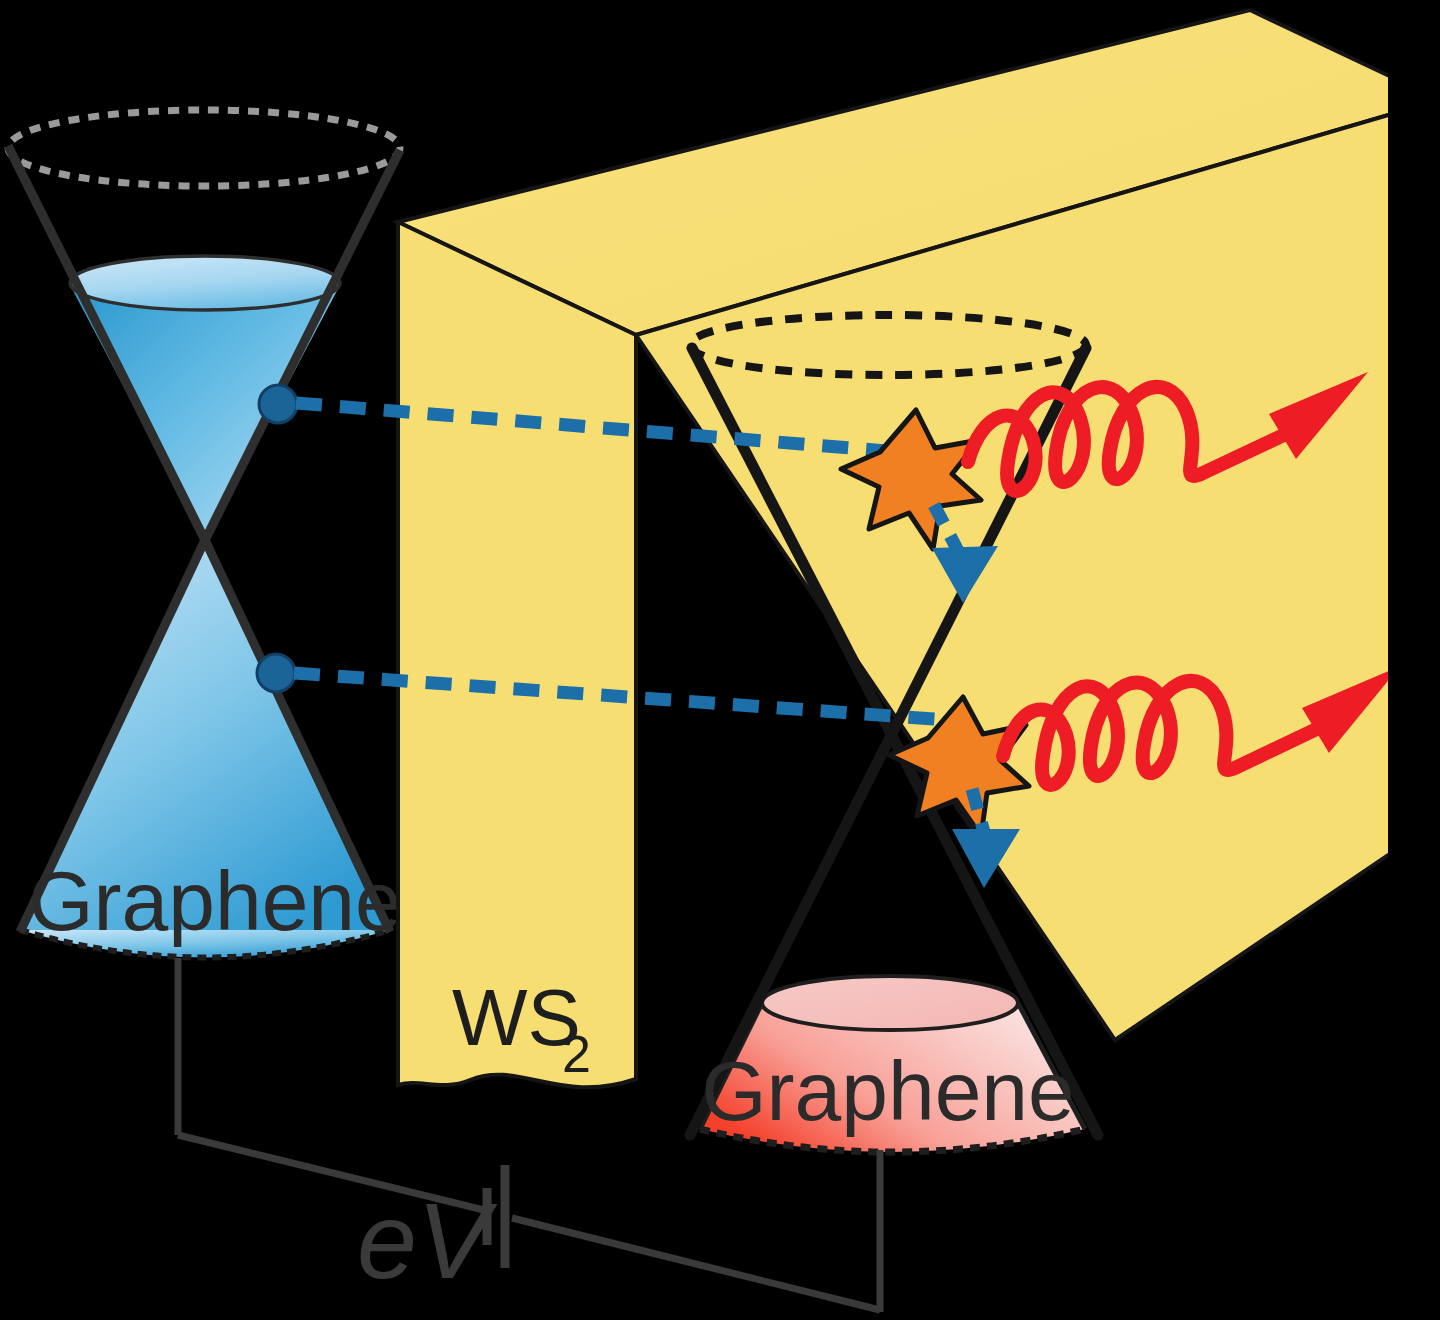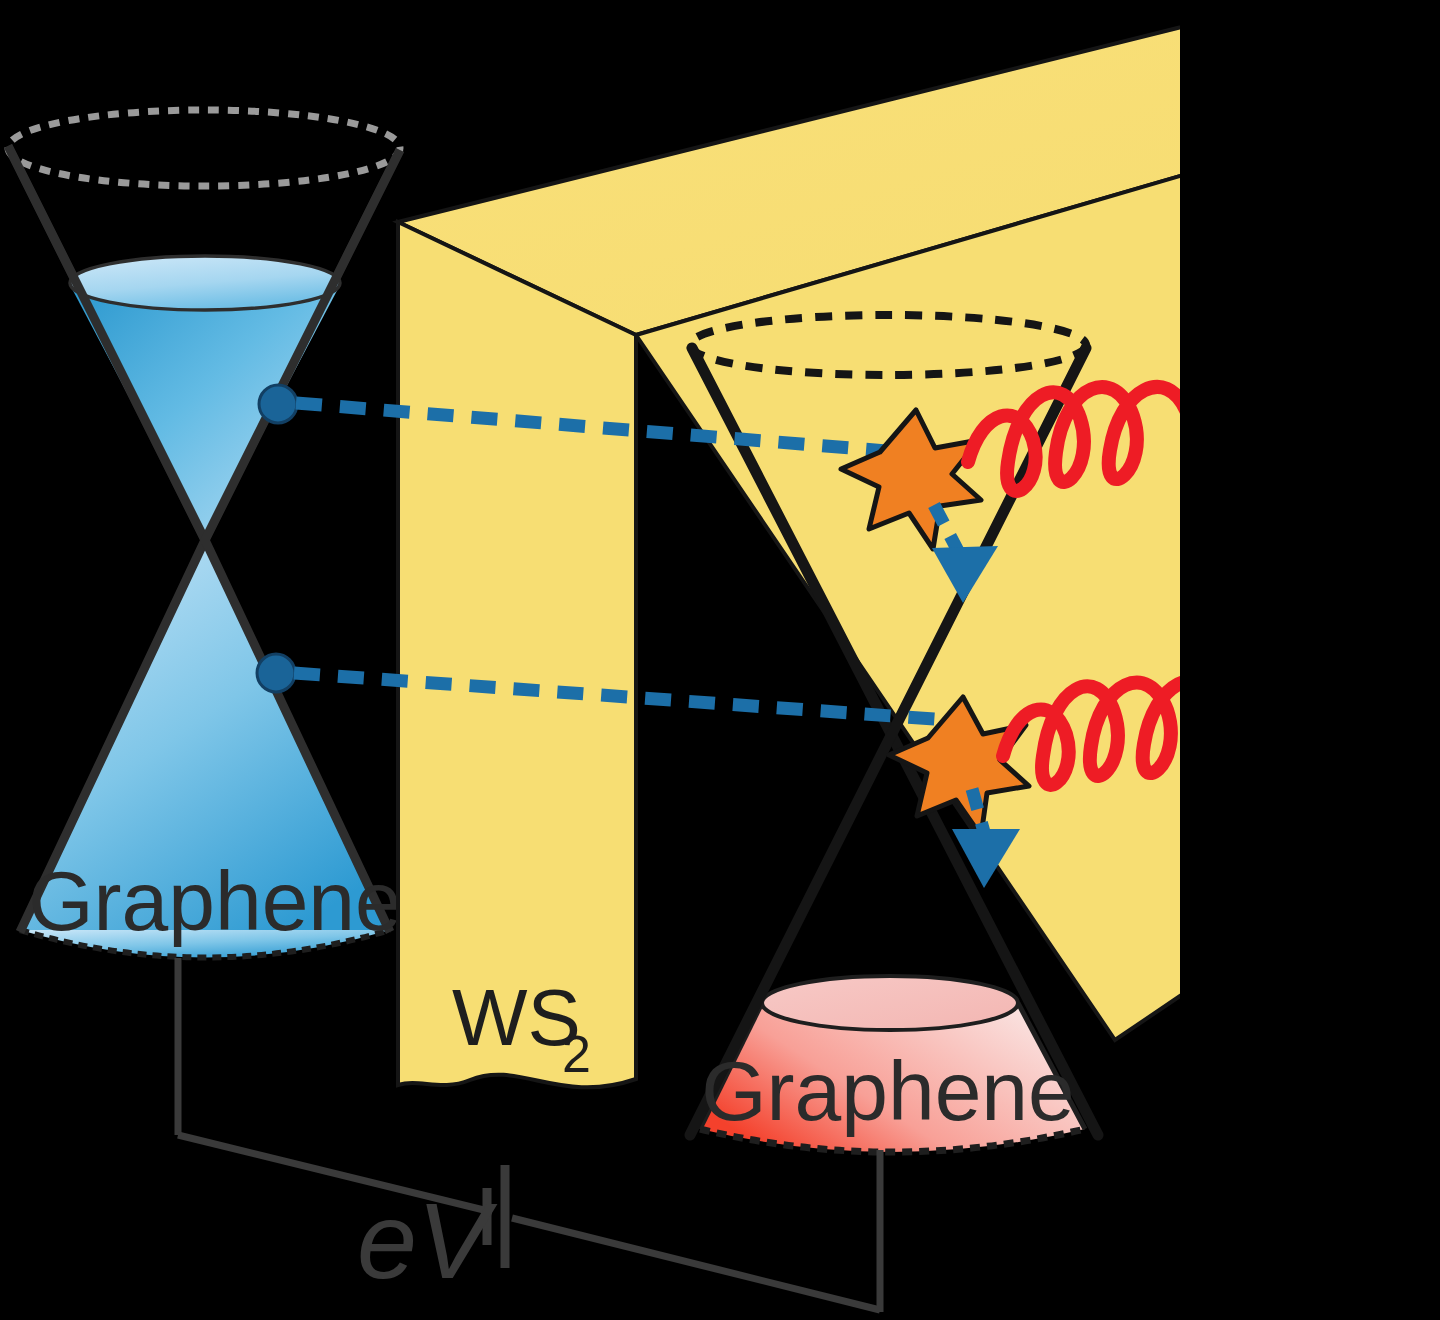--- a/index.html
+++ b/index.html
@@ -2,21 +2,21 @@
 <html><head>
 <meta charset="utf-8">
 <style>
   html, body {
     margin: 0;
     padding: 0;
     background: #000000;
   }
   #stage {
     position: relative;
-    width: 1180px;
+    width: 1388px;
     height: 1320px;
     background: #000000;
     overflow: hidden;
     font-family: "Liberation Sans", sans-serif;
   }
   #figure {
     position: absolute;
     inset: 0;
     width: 1440px;
     height: 1320px;

